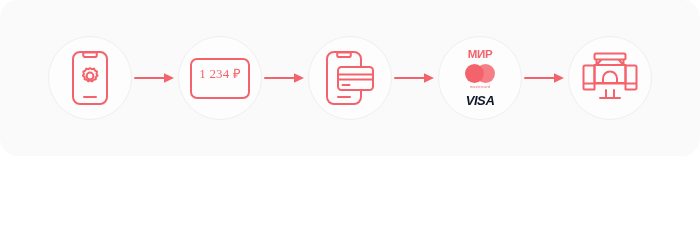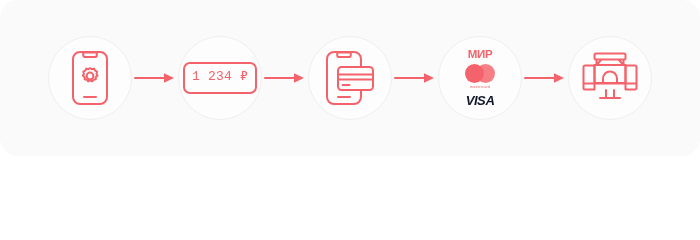--- a/index.html
+++ b/index.html
@@ -115,24 +115,24 @@
     margin-top: 2px;
     font-family: "Liberation Sans", sans-serif;
   }
 
   
   .amount-chip {
     border: 2px solid #f4636b;
     border-radius: 7px;
     color: #f4636b;
     font-size: 13px;
-    padding: 4px 7px 8px 7px;
+    padding: 4px 7px 15px 7px;
     letter-spacing: 0.2px;
     white-space: nowrap;
-    font-family: Liberation Mono, monospace;
+    font-family: Liberation Serif, serif;
   }
 </style>
 </head>
 <body>
 
 <div class="flow-card">
   <div class="steps">
 
     <div class="step">
       <span class="icon-wrap">

